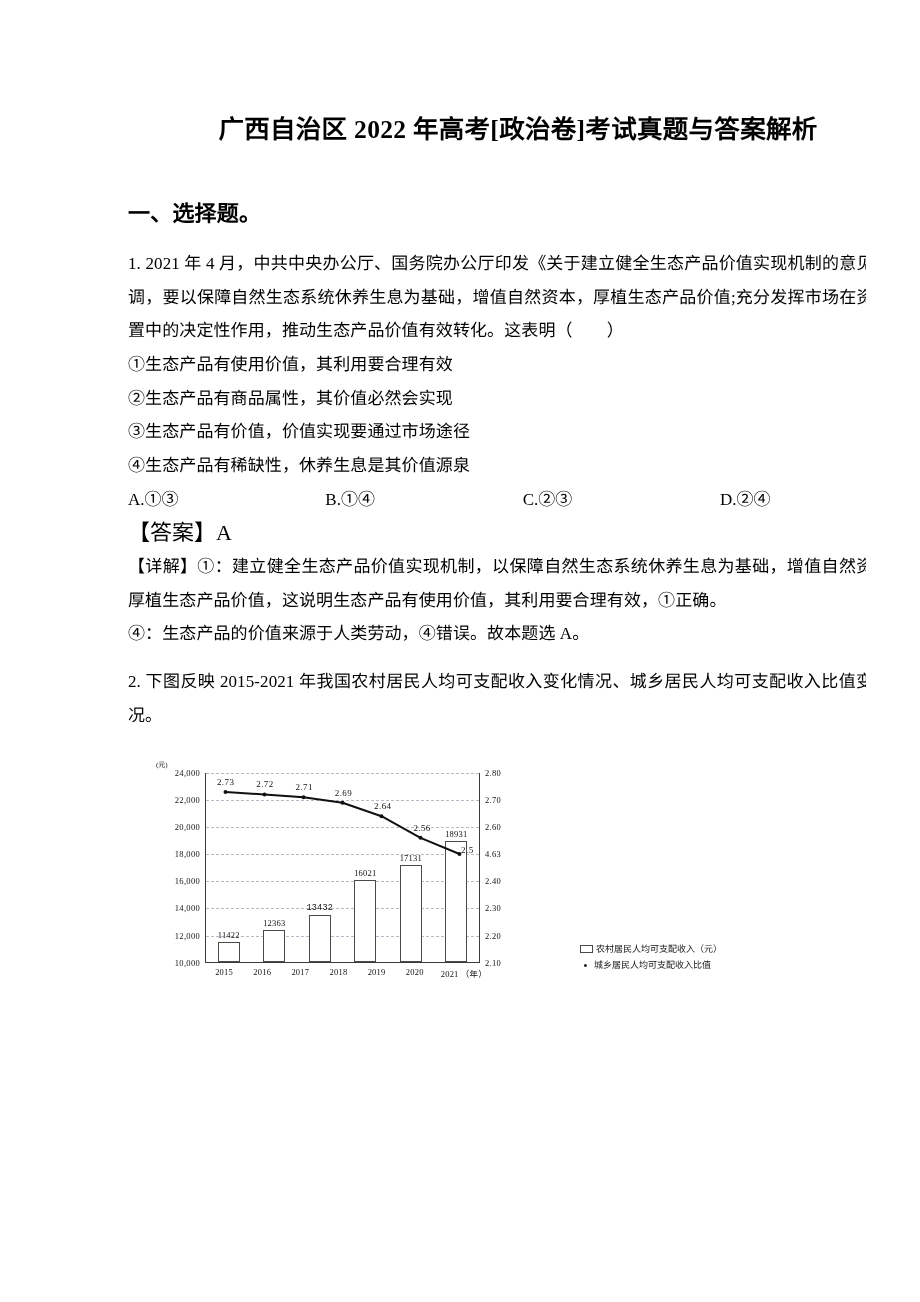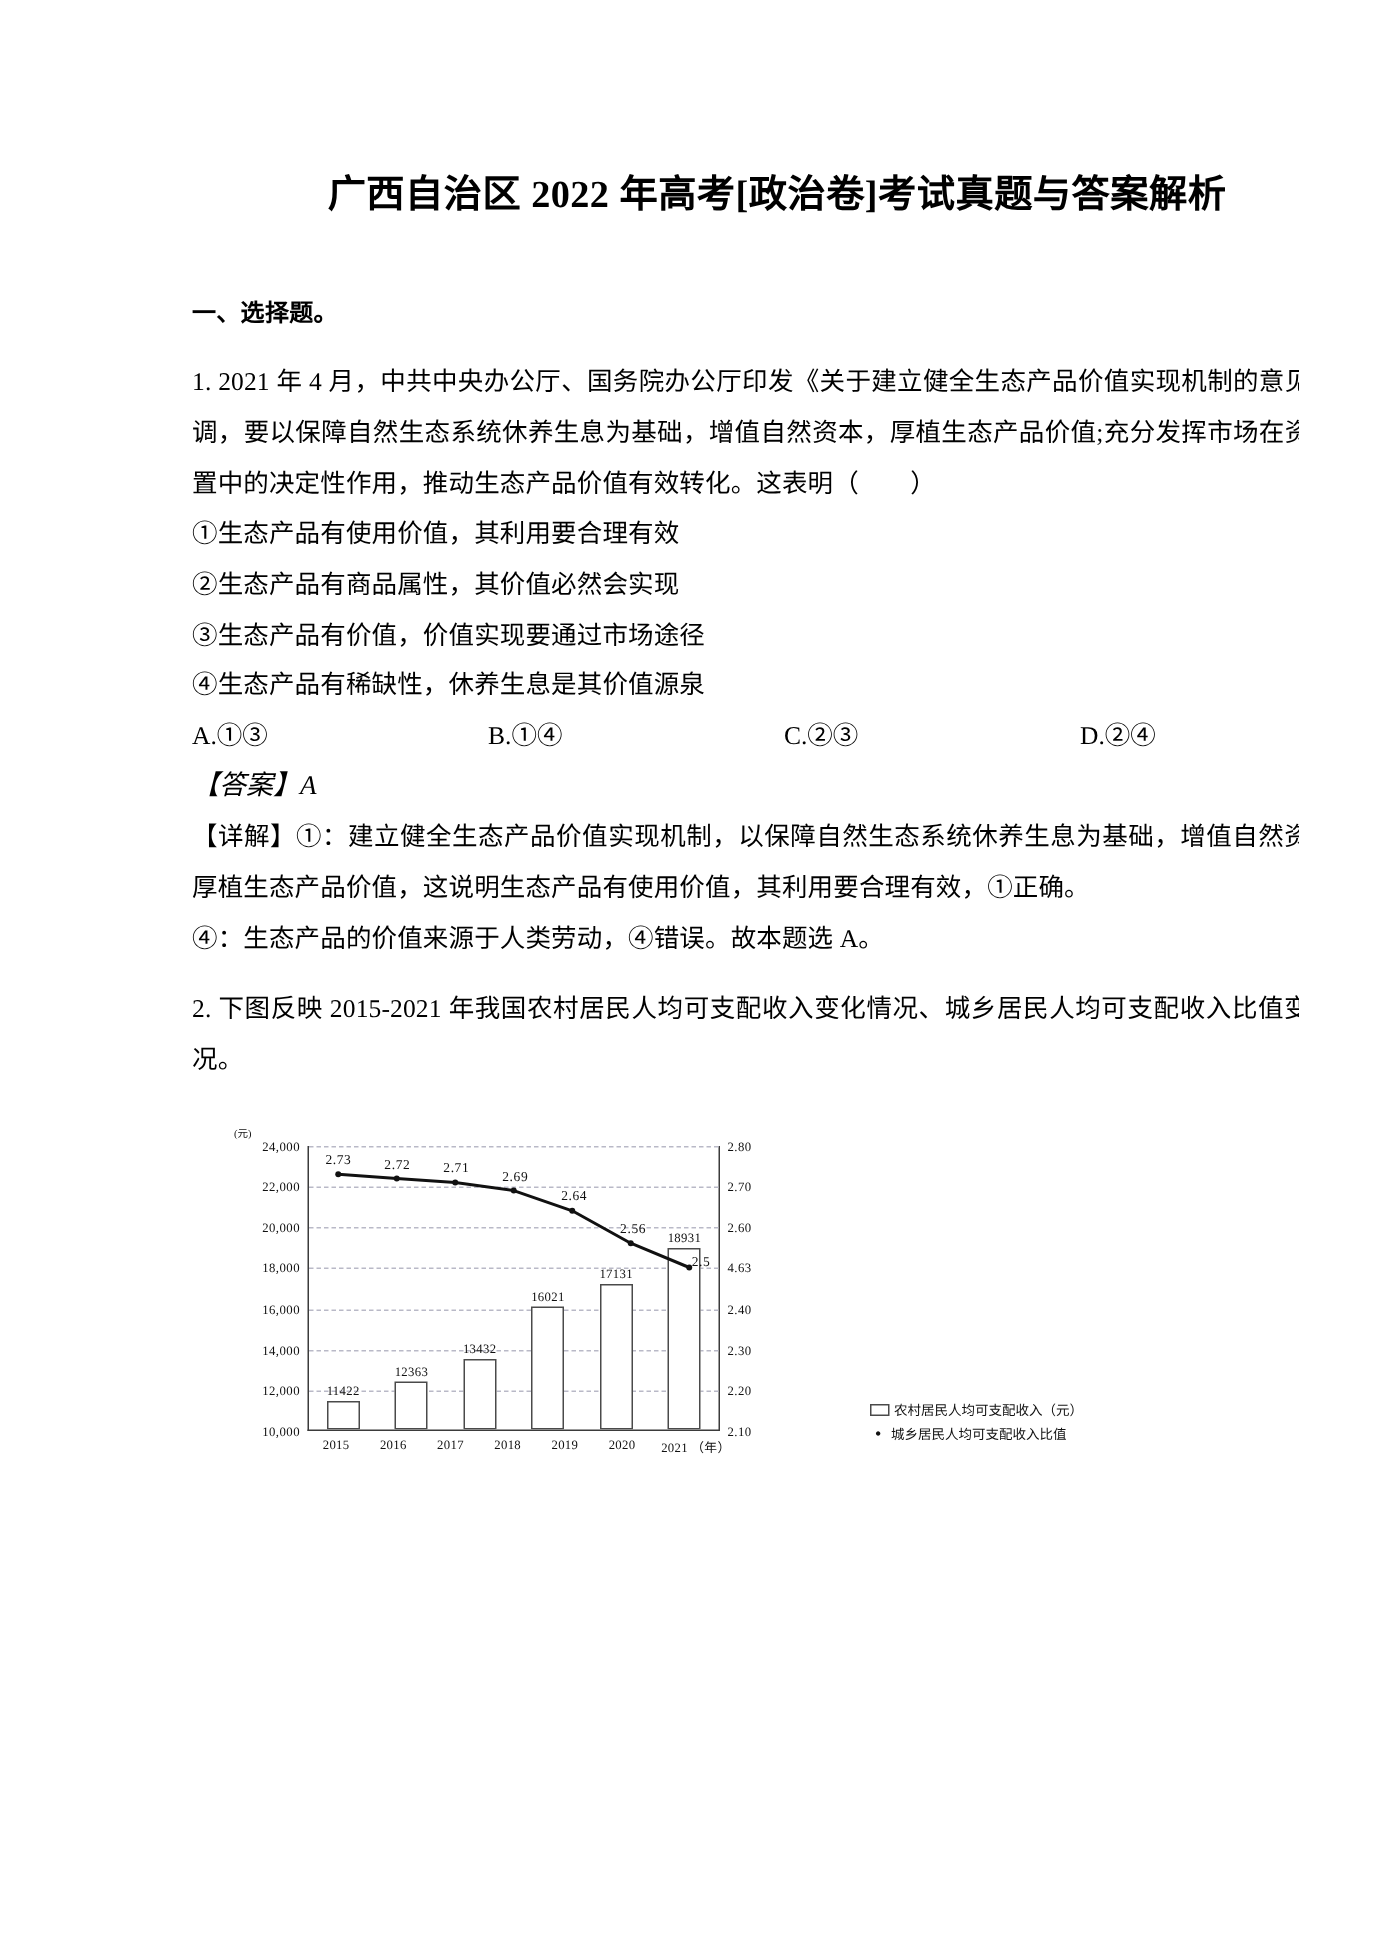--- a/index.html
+++ b/index.html
@@ -37,21 +37,21 @@
     text-align: center;
     letter-spacing: 0.3px;
     line-height: 1.25;
     font-family: "Liberation Serif", "DejaVu Serif", serif;
   }
 
   
   .section-heading {
     margin: 0;
     padding: 52px 0 0 0;
-    font-size: 16px;
+    font-size: 22px;
     font-weight: bold;
     line-height: 1.45;
     letter-spacing: 0.2px;
   }
 
   
   .para {
     margin: 0;
     font-size: 17px;
     line-height: 33.8px;
@@ -63,23 +63,22 @@
     padding-top: 17px;
   }
   .para.tight {
     line-height: 33.6px;
   }
   .para.q2 {
     padding-top: 14px;
   }
   .answer-line {
     margin: 0;
-    font-size: 18px;
+    font-size: 22px;
     line-height: 33.6px;
-    font-style: italic;
   }
 
   
   .option-row {
     display: flex;
     font-size: 17px;
     line-height: 33.6px;
     margin: 0;
   }
   .option-row > span {
@@ -336,21 +335,21 @@
               <div class="bar-slot">
                 <div class="bar" style="height: 19.2986px;"></div>
                 <div class="bar-label" style="bottom: 21.2986px;">11422</div>
               </div>
               <div class="bar-slot">
                 <div class="bar" style="height: 32.0693px;"></div>
                 <div class="bar-label" style="bottom: 34.0693px;">12363</div>
               </div>
               <div class="bar-slot">
                 <div class="bar" style="height: 46.5771px;"></div>
-                <div class="bar-label" style="bottom: 48.5771px;">13432</div>
+                <div class="bar-label" style="bottom: 48.5771px; font-family: Liberation Mono, monospace;">13432</div>
               </div>
               <div class="bar-slot">
                 <div class="bar" style="height: 81.7136px;"></div>
                 <div class="bar-label" style="bottom: 83.7136px;">16021</div>
               </div>
               <div class="bar-slot">
                 <div class="bar" style="height: 96.7779px;"></div>
                 <div class="bar-label" style="bottom: 98.7779px;">17131</div>
               </div>
               <div class="bar-slot">

